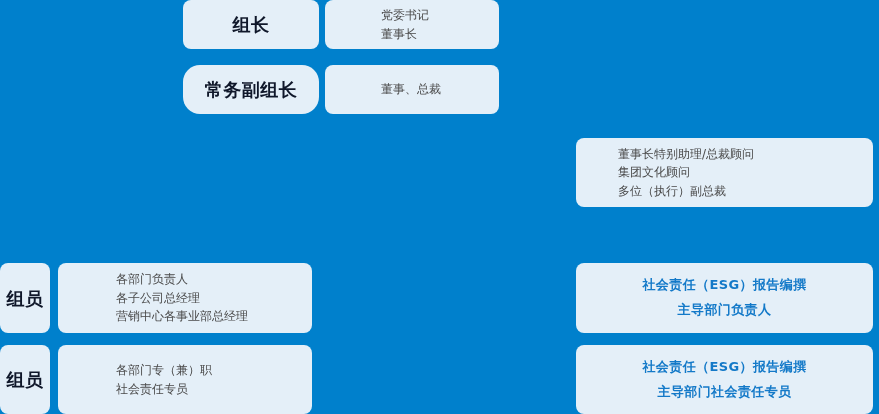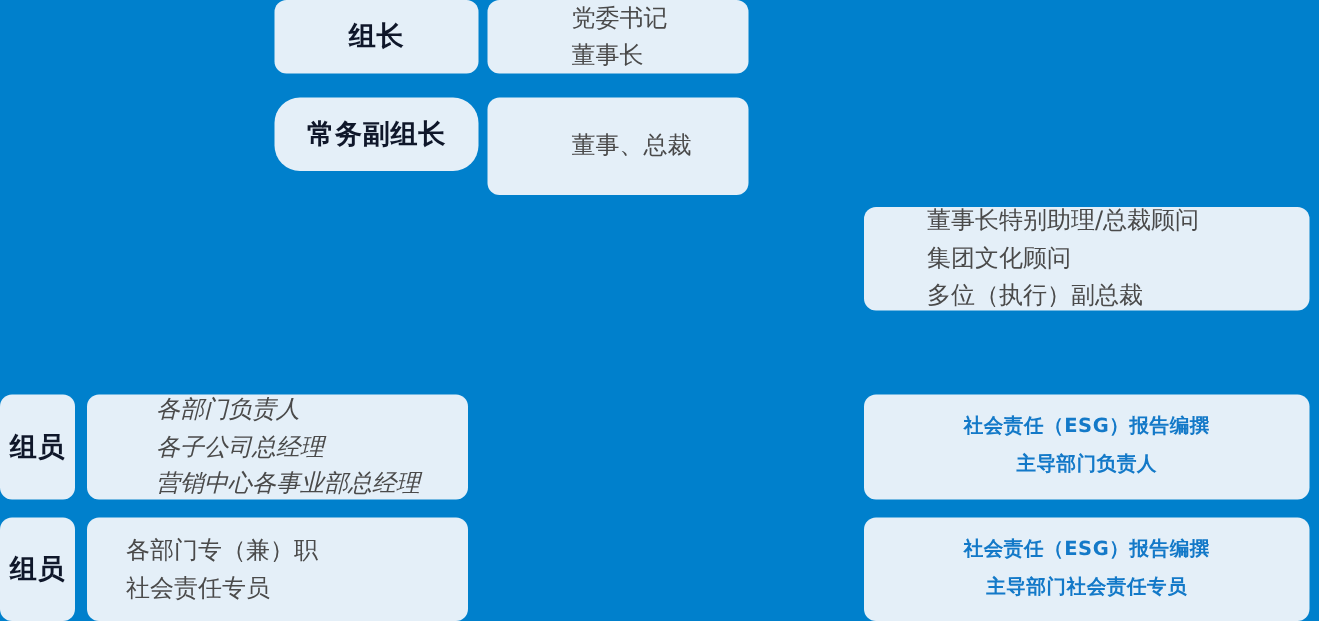--- a/index.html
+++ b/index.html
@@ -41,44 +41,44 @@
   }
   .role-label {
     color: #0f172a;
     font-weight: bold;
     font-size: 18px;
     letter-spacing: 0.5px;
     line-height: 1.5;
   }
   .detail-line {
     color: #4A4A4A;
-    font-size: 16px;
+    font-size: 12px;
     line-height: 1.55;
     white-space: nowrap;
   }
   .esg-line {
     color: #1379C8;
     font-weight: bold;
     font-size: 13px;
     line-height: 1.9;
     letter-spacing: 0.4px;
     white-space: nowrap;
   }
   
   #card-leader        { left: 183px; top: 0px;   width: 136px; height: 49px; }
   #card-leader-detail { left: 325px; top: 0px;   width: 174px; height: 49px; padding-left: 56px; }
   #card-exec-deputy   { left: 183px; top: 65px;  width: 136px; height: 49px; border-radius: 17px; }
-  #card-exec-detail   { left: 325px; top: 65px;  width: 174px; height: 65px; padding-left: 56px; }
+  #card-exec-detail   { left: 325px; top: 65px;  width: 174px; height: 49px; padding-left: 56px; }
   #card-deputy        { left: 453px; top: 138px; width: 114px; height: 69px; }
   #card-deputy-detail { left: 576px; top: 138px; width: 297px; height: 69px; padding-left: 42px; }
   #card-member-1      { left: 0px;   top: 263px; width: 50px;  height: 70px; }
-  #card-member-1-det  { left: 58px;  top: 263px; width: 254px; height: 70px; padding-left: 46px; font-style: italic; }
+  #card-member-1-det  { left: 58px;  top: 263px; width: 254px; height: 70px; padding-left: 58px; }
   #card-esg-1         { left: 576px; top: 263px; width: 297px; height: 70px; }
   #card-member-2      { left: 0px;   top: 345px; width: 50px;  height: 69px; }
-  #card-member-2-det  { left: 58px;  top: 345px; width: 254px; height: 69px; padding-left: 26px; }
+  #card-member-2-det  { left: 58px;  top: 345px; width: 254px; height: 69px; padding-left: 58px; }
   #card-esg-2         { left: 576px; top: 345px; width: 297px; height: 69px; }
 </style>
 </head>
 <body>
 
 <div id="org-canvas">
 
   <div class="card role" id="card-leader">
     <span class="role-label">组长</span>
   </div>

